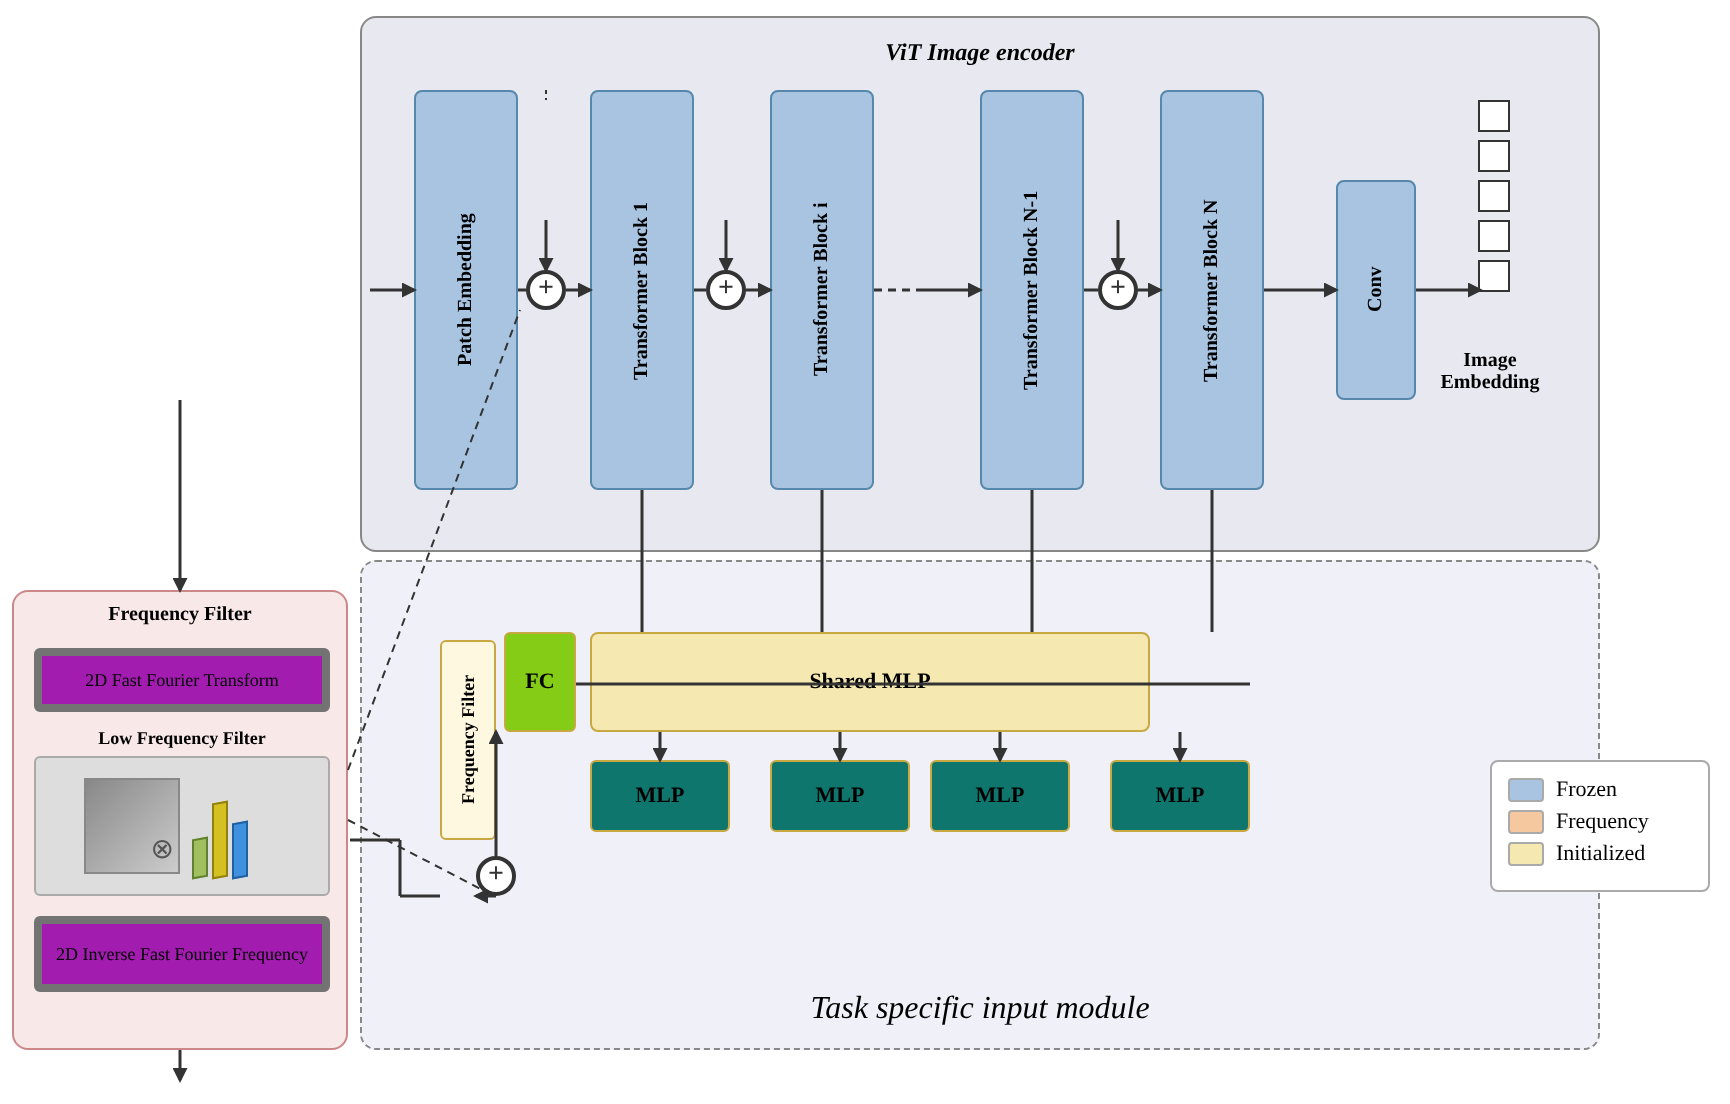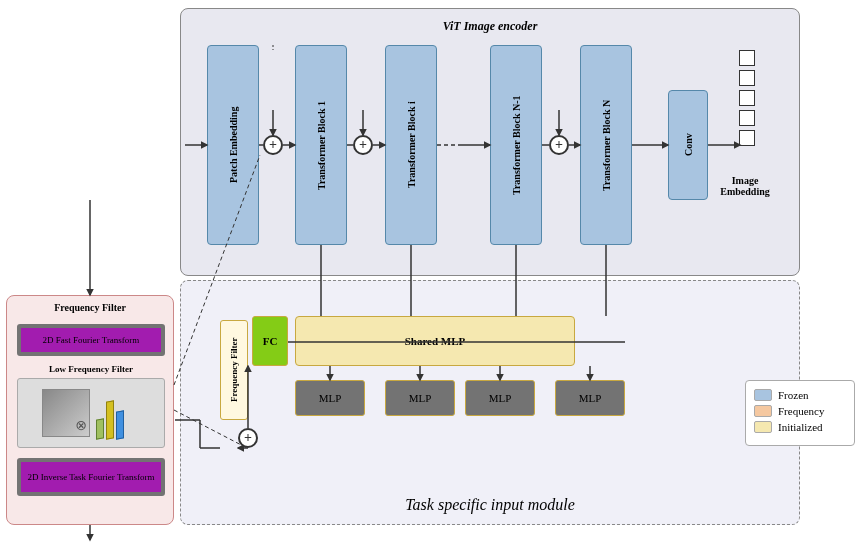--- a/index.html
+++ b/index.html
@@ -196,28 +196,28 @@
       font-size: 9px;
       font-weight: bold;
       writing-mode: vertical-rl;
       text-orientation: mixed;
       transform: rotate(180deg);
     }
 
     
     .mlp-box {
       position: absolute;
-      background: #737373;
+      background: #0f766e;
       border: 1px solid #c8a840;
       border-radius: 3px;
       display: flex;
       align-items: center;
       justify-content: center;
       font-size: 11px;
-      font-weight: normal;
+      font-weight: bold;
     }
 
     
     .fc-box {
       position: absolute;
       background: #84cc16;
       border: 1px solid #c8a840;
       border-radius: 3px;
       display: flex;
       align-items: center;
@@ -271,21 +271,21 @@
 
     <div style="width:44px; height:52px; display:flex; align-items:flex-end; gap:2px; position:relative;">
 
       <div style="width:8px; height:20px; background:#a0c060; border:1px solid #608030; transform:skewY(-10deg);"></div>
       <div style="width:8px; height:38px; background:#d4c020; border:1px solid #908010; transform:skewY(-10deg);"></div>
       <div style="width:8px; height:28px; background:#4090e0; border:1px solid #2060a0; transform:skewY(-10deg);"></div>
     </div>
   </div>
 
   <div class="fft-box" style="top:162px; left:10px; width:148px; height:38px;">
-    <span>2D Inverse Task Fourier Transform</span>
+    <span>2D Inverse Fast Fourier Frequency</span>
   </div>
 </div>
 
 <div class="blue-block" style="top:45px; left:207px; width:52px; height:200px;">
   <span>Patch Embedding</span>
 </div>
 
 <div class="blue-block" style="top:45px; left:295px; width:52px; height:200px;">
   <span>Transformer Block 1</span>
 </div>

